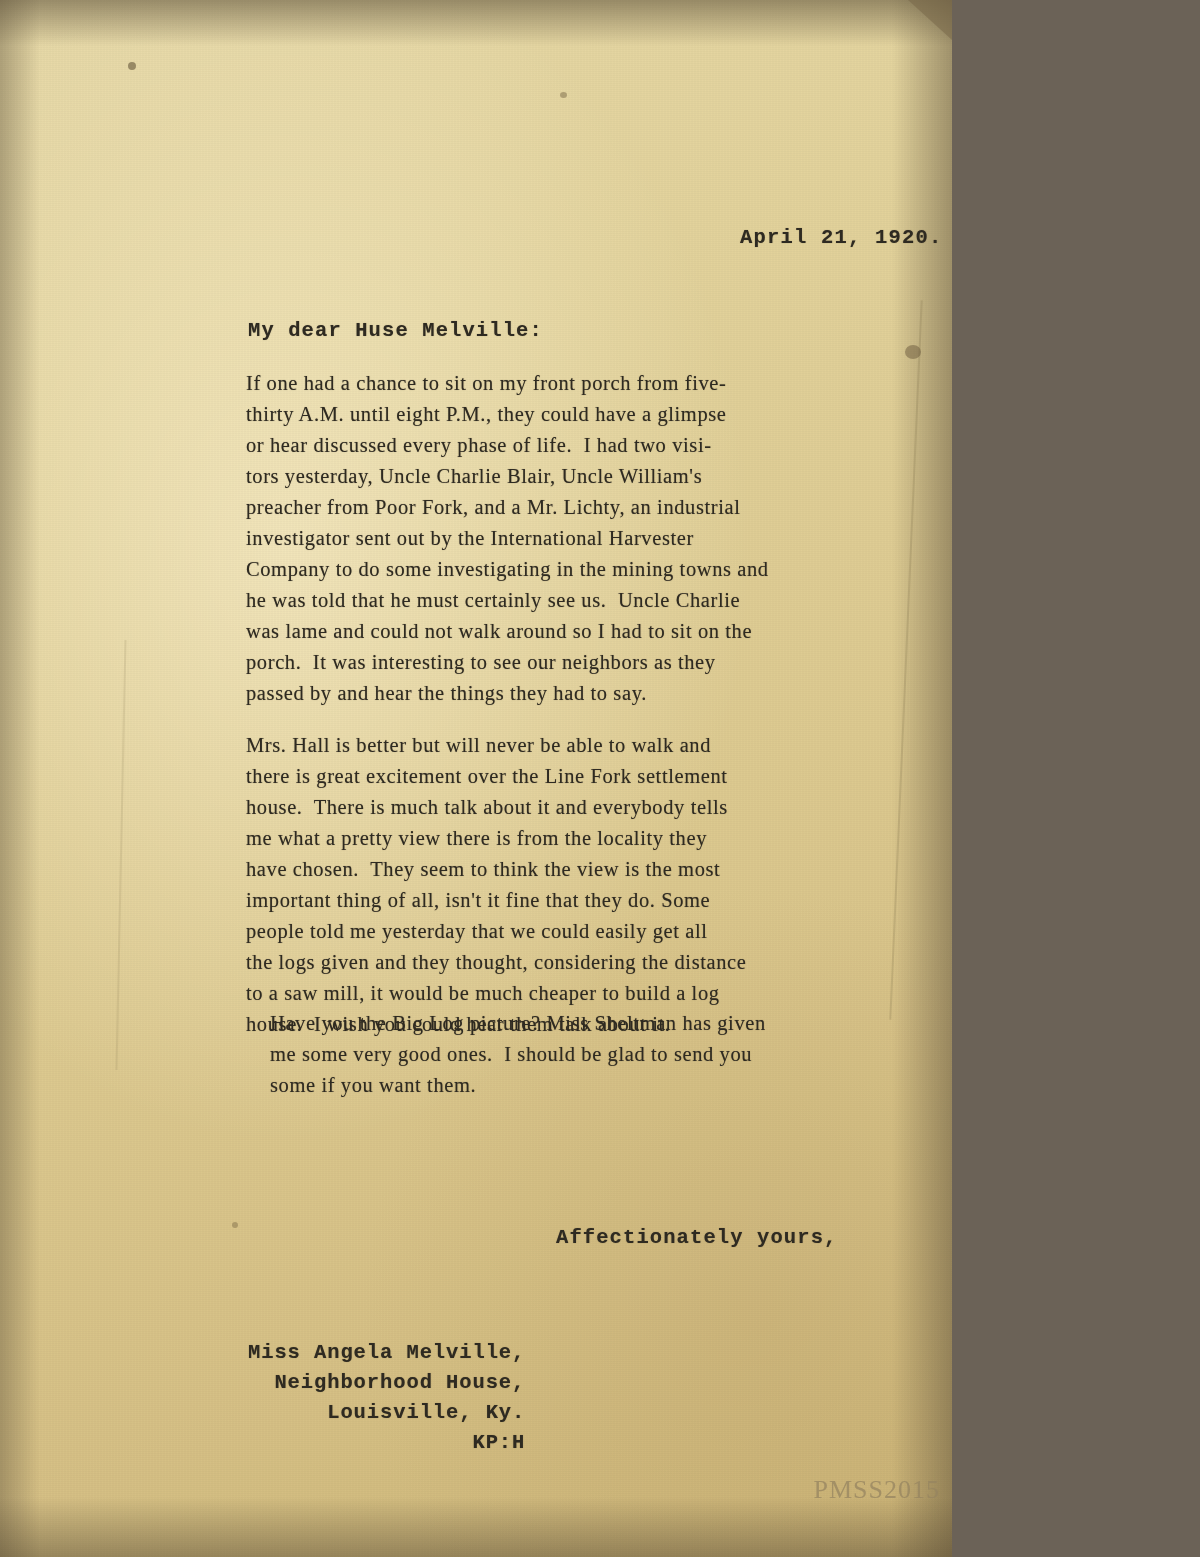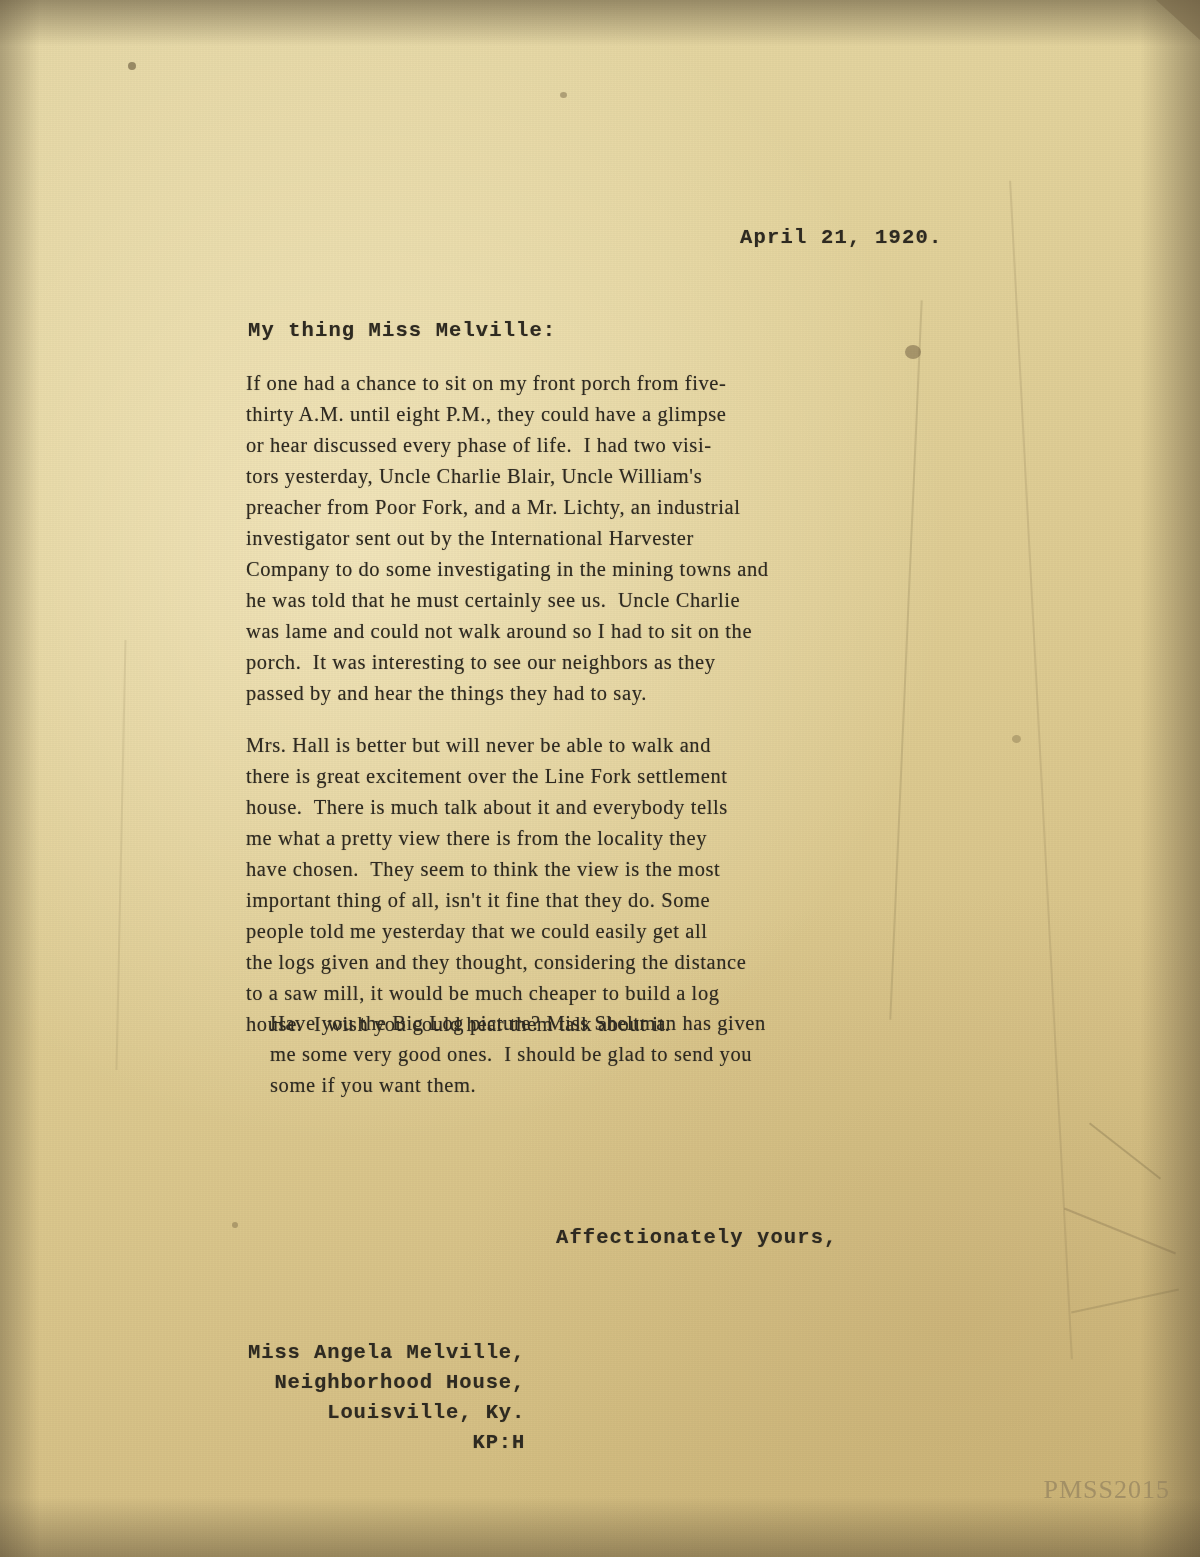--- a/index.html
+++ b/index.html
@@ -7,21 +7,21 @@
     padding: 0;
     background: #6b6257;
   }
   body {
     width: 1200px;
     height: 1557px;
     overflow: hidden;
   }
   .page {
     position: relative;
-    width: 1200px;
+    width: 952px;
     height: 1557px;
     background:
       radial-gradient(ellipse 70% 55% at 30% 35%, rgba(255,246,214,0.55) 0%, rgba(255,246,214,0) 70%),
       radial-gradient(ellipse 60% 40% at 80% 85%, rgba(196,170,112,0.45) 0%, rgba(196,170,112,0) 70%),
       linear-gradient(160deg, #e7d9a8 0%, #e3d39c 25%, #ddca90 55%, #d6c085 80%, #cdb576 100%);
     overflow: hidden;
   }
   
   .edge-top {
     position: absolute; left: 0; top: 0; width: 1200px; height: 46px;
@@ -90,21 +90,21 @@
   #p1 { top: 368px; }
   #p2 { top: 686px; margin-top: 44px; }
   #p3 { top: 908px; }
   #p4 { top: 1008px; margin-left: 24px; }
   #p5 { top: 1098px; }
   #closing { left: 556px; top: 1222px; font-weight: bold; letter-spacing: 1.1px; }
   #address-block { left: 248px; top: 1338px; font-weight: bold; letter-spacing: 0.9px; line-height: 30px; text-align: right; }
 
   .watermark {
     position: absolute;
-    right: 30px;
+    right: 12px;
     bottom: 52px;
     font-family: "Liberation Serif", serif;
     font-size: 26px;
     color: rgba(150,132,96,0.75);
     letter-spacing: 1px;
     pointer-events: none;
   }
   
   .grain {
     position: absolute; inset: 0;
@@ -135,21 +135,21 @@
   <div class="crease c6"></div>
 
   <div class="spot s1"></div>
   <div class="spot s2"></div>
   <div class="spot s3"></div>
   <div class="spot s4"></div>
   <div class="spot s5"></div>
 
   <div class="typed" id="date-line">April 21, 1920.</div>
 
-  <div class="typed" id="salutation">My thing Miss Melville:</div>
+  <div class="typed" id="salutation">My dear Huse Melville:</div>
 
   <div class="typed para" id="p1">If one had a chance to sit on my front porch from five-
 thirty A.M. until eight P.M., they could have a glimpse
 or hear discussed every phase of life.  I had two visi-
 tors yesterday, Uncle Charlie Blair, Uncle William's
 preacher from Poor Fork, and a Mr. Lichty, an industrial
 investigator sent out by the International Harvester
 Company to do some investigating in the mining towns and
 he was told that he must certainly see us.  Uncle Charlie
 was lame and could not walk around so I had to sit on the

